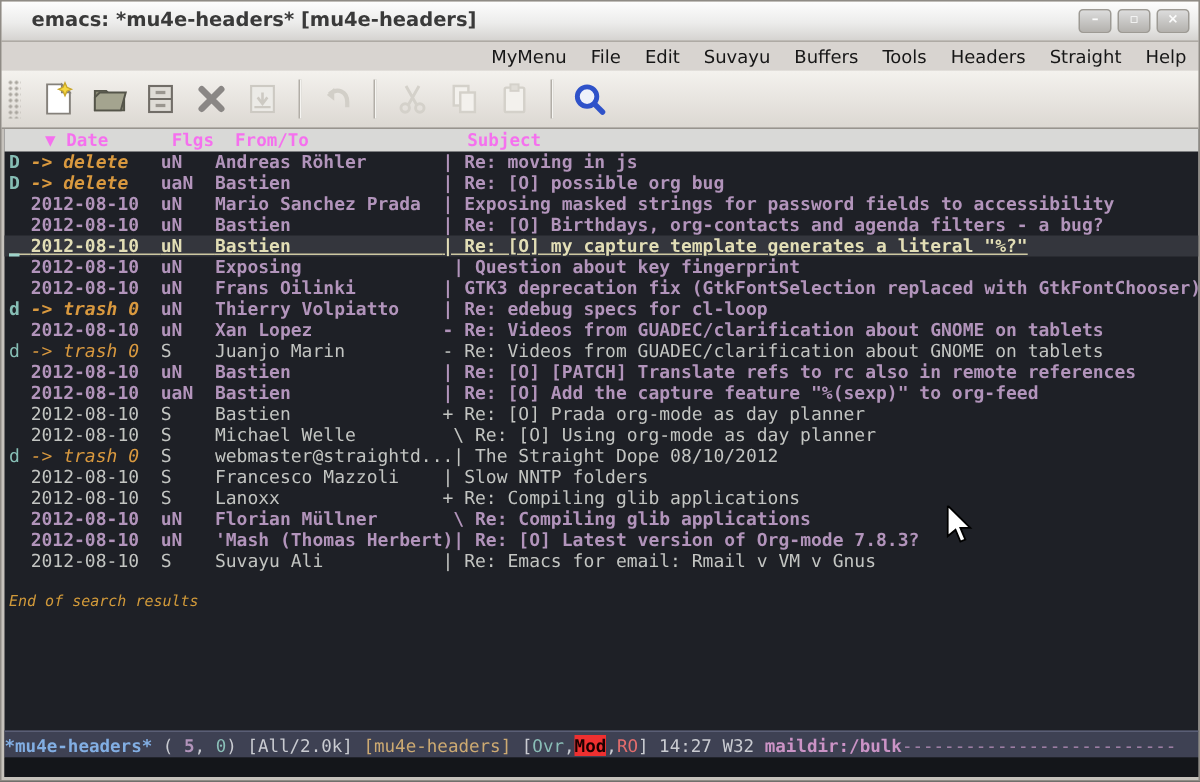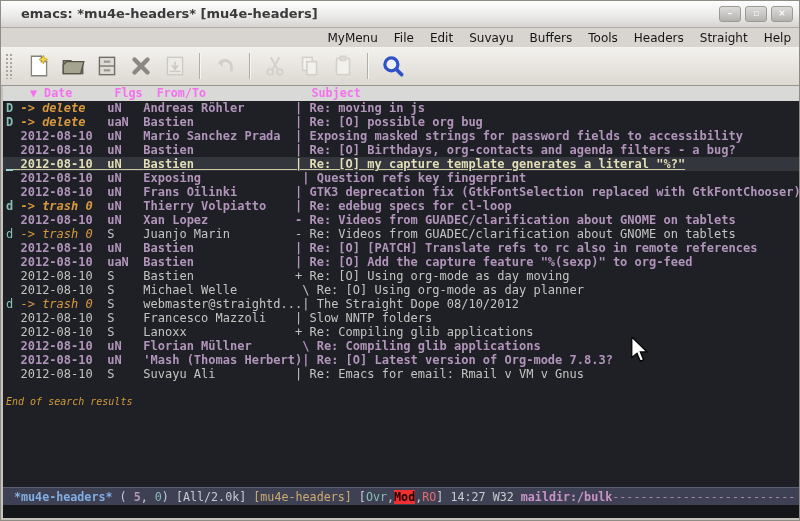--- a/index.html
+++ b/index.html
@@ -44,21 +44,21 @@
   .row .c-date.action{color:#d9993f;font-style:italic;}
   .row.hl{background:#34363d;}
   .row.hl span{color:#e2deb6;text-decoration:underline;text-decoration-color:#cdc8a2;}
   .cursor-dash{position:absolute;left:3px;top:83px;width:7px;height:2px;background:#9ed3cb;}
   .footer-note{position:absolute;left:0;top:309px;width:100%;height:14px;line-height:14px;
                font-size:10px;font-style:italic;color:#d29a3a;white-space:pre;
                padding-left:3px;box-sizing:border-box;}
   
   .modeline{position:absolute;left:0;top:401px;width:100%;height:18px;line-height:18px;
             background:#3e4153;border-top:1px solid #5a5e75;font-size:11.7px;white-space:pre;
-            padding-left:11px;box-sizing:border-box;overflow:hidden;}
+            padding-left:0;box-sizing:border-box;overflow:hidden;}
   .seg-fg{color:#c9cbd1;}
   .seg-blue{color:#82aee3;font-weight:bold;}
   .seg-violet{color:#b294bb;font-weight:bold;}
   .seg-teal{color:#8abeb7;}
   .seg-tan{color:#cdaa72;}
   .seg-mod{color:#1a0000;background:#ee3030;font-weight:bold;}
   .seg-red{color:#e46d6d;}
   .seg-pink{color:#cb93c6;font-weight:bold;}
   .seg-dash{color:#a785ad;}
   .echo-area{position:absolute;left:0;top:419px;width:100%;height:13px;background:#14161a;}
@@ -163,28 +163,28 @@
   </div>
 
   <div class="content">
     <div class="header-line" id="headerLine"> ▼ Date      Flgs  From/To               Subject</div>
     <div id="rows">
         <div class="row unread"><span class="c-margin">D </span><span class="c-date action">-&gt; delete   </span><span class="c-flags">uN   </span><span class="c-from">Andreas Röhler       </span><span class="c-subj">| Re: moving in js</span></div>
         <div class="row unread"><span class="c-margin">D </span><span class="c-date action">-&gt; delete   </span><span class="c-flags">uaN  </span><span class="c-from">Bastien              </span><span class="c-subj">| Re: [O] possible org bug</span></div>
         <div class="row unread"><span class="c-margin">  </span><span class="c-date">2012-08-10  </span><span class="c-flags">uN   </span><span class="c-from">Mario Sanchez Prada  </span><span class="c-subj">| Exposing masked strings for password fields to accessibility</span></div>
         <div class="row unread"><span class="c-margin">  </span><span class="c-date">2012-08-10  </span><span class="c-flags">uN   </span><span class="c-from">Bastien              </span><span class="c-subj">| Re: [O] Birthdays, org-contacts and agenda filters - a bug?</span></div>
         <div class="row unread hl"><span class="c-margin">  </span><span class="c-date">2012-08-10  </span><span class="c-flags">uN   </span><span class="c-from">Bastien              </span><span class="c-subj">| Re: [O] my capture template generates a literal "%?"</span></div>
-        <div class="row unread"><span class="c-margin">  </span><span class="c-date">2012-08-10  </span><span class="c-flags">uN   </span><span class="c-from">Exposing              </span><span class="c-subj">| Question refs key fingerprint</span></div>
+        <div class="row unread"><span class="c-margin">  </span><span class="c-date">2012-08-10  </span><span class="c-flags">uN   </span><span class="c-from">Exposing              </span><span class="c-subj">| Question about key fingerprint</span></div>
         <div class="row unread"><span class="c-margin">  </span><span class="c-date">2012-08-10  </span><span class="c-flags">uN   </span><span class="c-from">Frans Oilinki        </span><span class="c-subj">| GTK3 deprecation fix (GtkFontSelection replaced with GtkFontChooser)</span></div>
         <div class="row unread"><span class="c-margin">d </span><span class="c-date action">-&gt; trash 0  </span><span class="c-flags">uN   </span><span class="c-from">Thierry Volpiatto    </span><span class="c-subj">| Re: edebug specs for cl-loop</span></div>
         <div class="row unread"><span class="c-margin">  </span><span class="c-date">2012-08-10  </span><span class="c-flags">uN   </span><span class="c-from">Xan Lopez            </span><span class="c-subj">- Re: Videos from GUADEC/clarification about GNOME on tablets</span></div>
         <div class="row"><span class="c-margin">d </span><span class="c-date action">-&gt; trash 0  </span><span class="c-flags">S    </span><span class="c-from">Juanjo Marin         </span><span class="c-subj">- Re: Videos from GUADEC/clarification about GNOME on tablets</span></div>
         <div class="row unread"><span class="c-margin">  </span><span class="c-date">2012-08-10  </span><span class="c-flags">uN   </span><span class="c-from">Bastien              </span><span class="c-subj">| Re: [O] [PATCH] Translate refs to rc also in remote references</span></div>
         <div class="row unread"><span class="c-margin">  </span><span class="c-date">2012-08-10  </span><span class="c-flags">uaN  </span><span class="c-from">Bastien              </span><span class="c-subj">| Re: [O] Add the capture feature "%(sexp)" to org-feed</span></div>
-        <div class="row"><span class="c-margin">  </span><span class="c-date">2012-08-10  </span><span class="c-flags">S    </span><span class="c-from">Bastien              </span><span class="c-subj">+ Re: [O] Using org-mode as day moving</span></div>
+        <div class="row"><span class="c-margin">  </span><span class="c-date">2012-08-10  </span><span class="c-flags">S    </span><span class="c-from">Bastien              </span><span class="c-subj">+ Re: [O] Prada org-mode as day planner</span></div>
         <div class="row"><span class="c-margin">  </span><span class="c-date">2012-08-10  </span><span class="c-flags">S    </span><span class="c-from">Michael Welle        </span><span class="c-subj"> \ Re: [O] Using org-mode as day planner</span></div>
         <div class="row"><span class="c-margin">d </span><span class="c-date action">-&gt; trash 0  </span><span class="c-flags">S    </span><span class="c-from">webmaster@straightd...</span><span class="c-subj">| The Straight Dope 08/10/2012</span></div>
         <div class="row"><span class="c-margin">  </span><span class="c-date">2012-08-10  </span><span class="c-flags">S    </span><span class="c-from">Francesco Mazzoli    </span><span class="c-subj">| Slow NNTP folders</span></div>
         <div class="row"><span class="c-margin">  </span><span class="c-date">2012-08-10  </span><span class="c-flags">S    </span><span class="c-from">Lanoxx               </span><span class="c-subj">+ Re: Compiling glib applications</span></div>
         <div class="row unread"><span class="c-margin">  </span><span class="c-date">2012-08-10  </span><span class="c-flags">uN   </span><span class="c-from">Florian Müllner      </span><span class="c-subj"> \ Re: Compiling glib applications</span></div>
         <div class="row unread"><span class="c-margin">  </span><span class="c-date">2012-08-10  </span><span class="c-flags">uN   </span><span class="c-from">'Mash (Thomas Herbert)</span><span class="c-subj">| Re: [O] Latest version of Org-mode 7.8.3?</span></div>
         <div class="row"><span class="c-margin">  </span><span class="c-date">2012-08-10  </span><span class="c-flags">S    </span><span class="c-from">Suvayu Ali           </span><span class="c-subj">| Re: Emacs for email: Rmail v VM v Gnus</span></div>
       </div>
     <div class="cursor-dash"></div>
     <div class="footer-note">End of search results</div>

